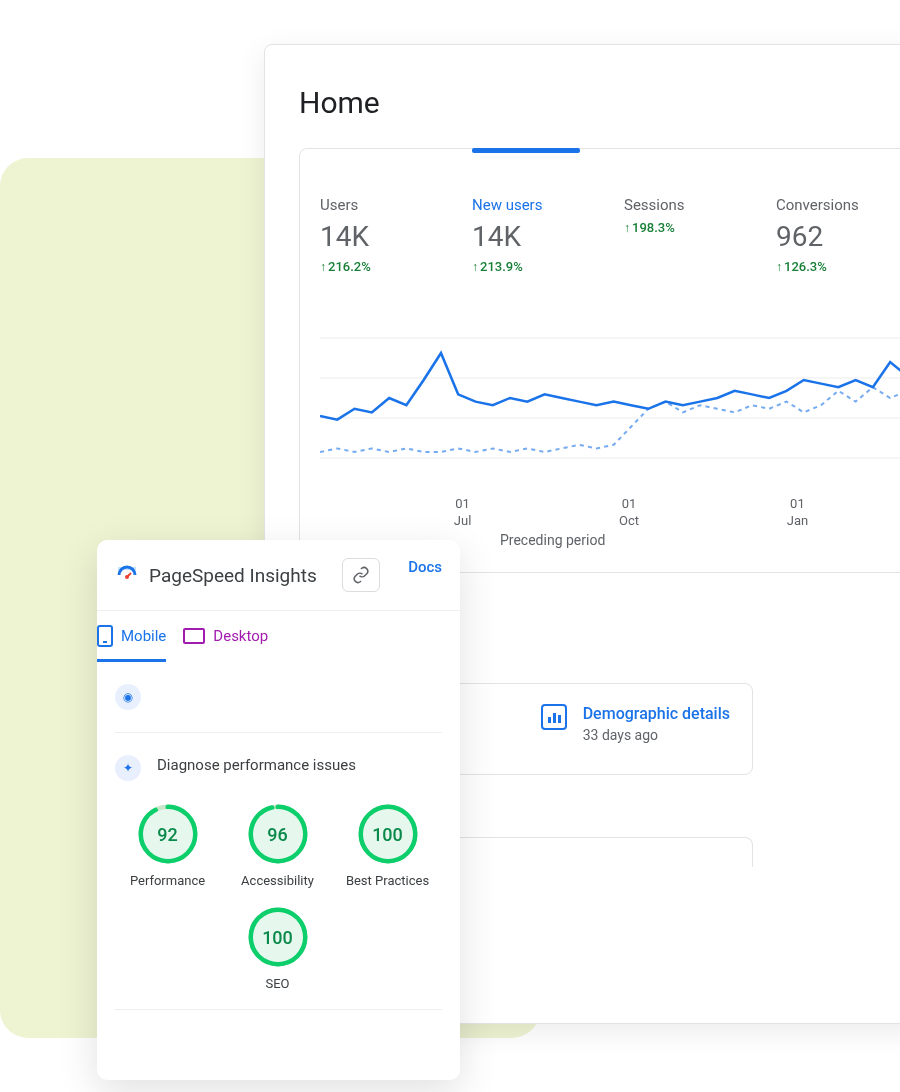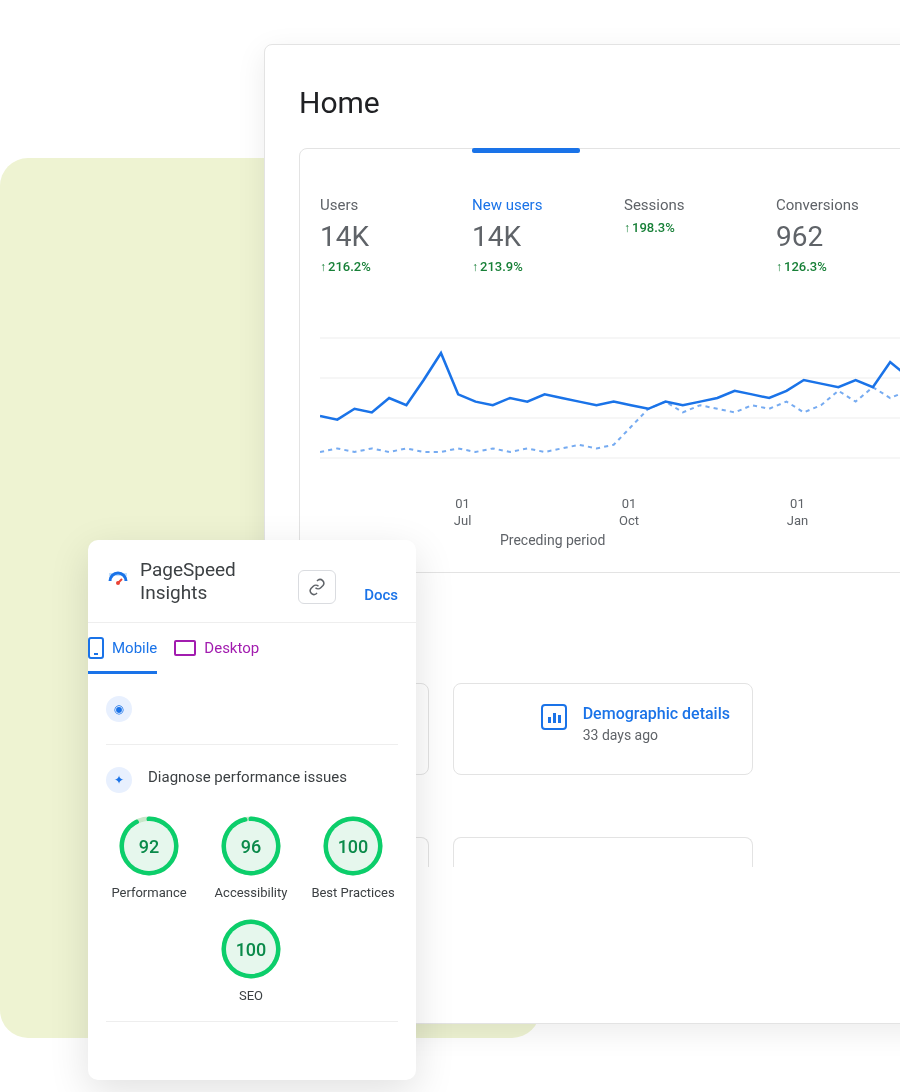--- a/index.html
+++ b/index.html
@@ -136,43 +136,43 @@
     border-radius: 8px 8px 0 0;
     flex: 1;
     height: 30px;
     border-bottom: none;
   }
 
   
   .psi-panel {
     position: absolute;
     top: 540px;
-    left: 88px;
-    width: 328px;
+    left: 97px;
+    width: 363px;
     height: 540px;
     background: #fff;
     border-radius: 10px;
     box-shadow: 0 12px 40px rgba(0,0,0,0.12);
     padding: 0;
   }
   .psi-header {
     display: flex;
     align-items: center;
     justify-content: space-between;
     padding: 18px 18px 18px 18px;
     border-bottom: 1px solid #eee;
   }
   .psi-title-wrap { display: flex; align-items: center; gap: 10px; }
   .psi-logo {
     width: 24px; height: 24px;
     position: relative;
   }
   .psi-logo svg { width: 24px; height: 24px; }
   .psi-title { font-size: 19px; color: #3c4043; }
-  .psi-header-right { display: flex; align-items: flex-end; gap: 28px; margin-top: 12px; }
+  .psi-header-right { display: flex; align-items: flex-start; gap: 28px; }
   .link-btn {
     width: 38px; height: 34px;
     border: 1px solid #dadce0;
     border-radius: 6px;
     display: flex; align-items: center; justify-content: center;
     color: #5f6368;
   }
   .docs-link { color: #1a73e8; font-size: 15px; font-weight: 500; }
   .psi-tabs {
     display: flex;
@@ -204,21 +204,21 @@
     background: #e8f0fe; flex-shrink: 0;
     display: flex; align-items: center; justify-content: center;
     font-size: 12px; color: #1a73e8;
   }
   .discover-text, .diagnose-text {
     font-size: 15px; color: #3c4043; line-height: 1.4;
   }
   .divider { height: 1px; background: #eee; margin: 22px 18px 0 18px; }
   .gauges {
     display: flex; flex-wrap: wrap; justify-content: center;
-    gap: 18px 16px;
+    gap: 18px 24px;
     padding: 22px 20px 0 18px;
   }
   .gauge { display: flex; flex-direction: column; align-items: center; width: 86px; }
   .gauge-circle {
     width: 62px; height: 62px; position: relative;
   }
   .gauge-circle svg { width: 62px; height: 62px; transform: rotate(-90deg); }
   .gauge-circle .bg-ring { stroke: #c8e6c9; }
   .gauge-circle .fg-ring { stroke: #0cce6b; stroke-linecap: round; }
   .gauge-inner {

